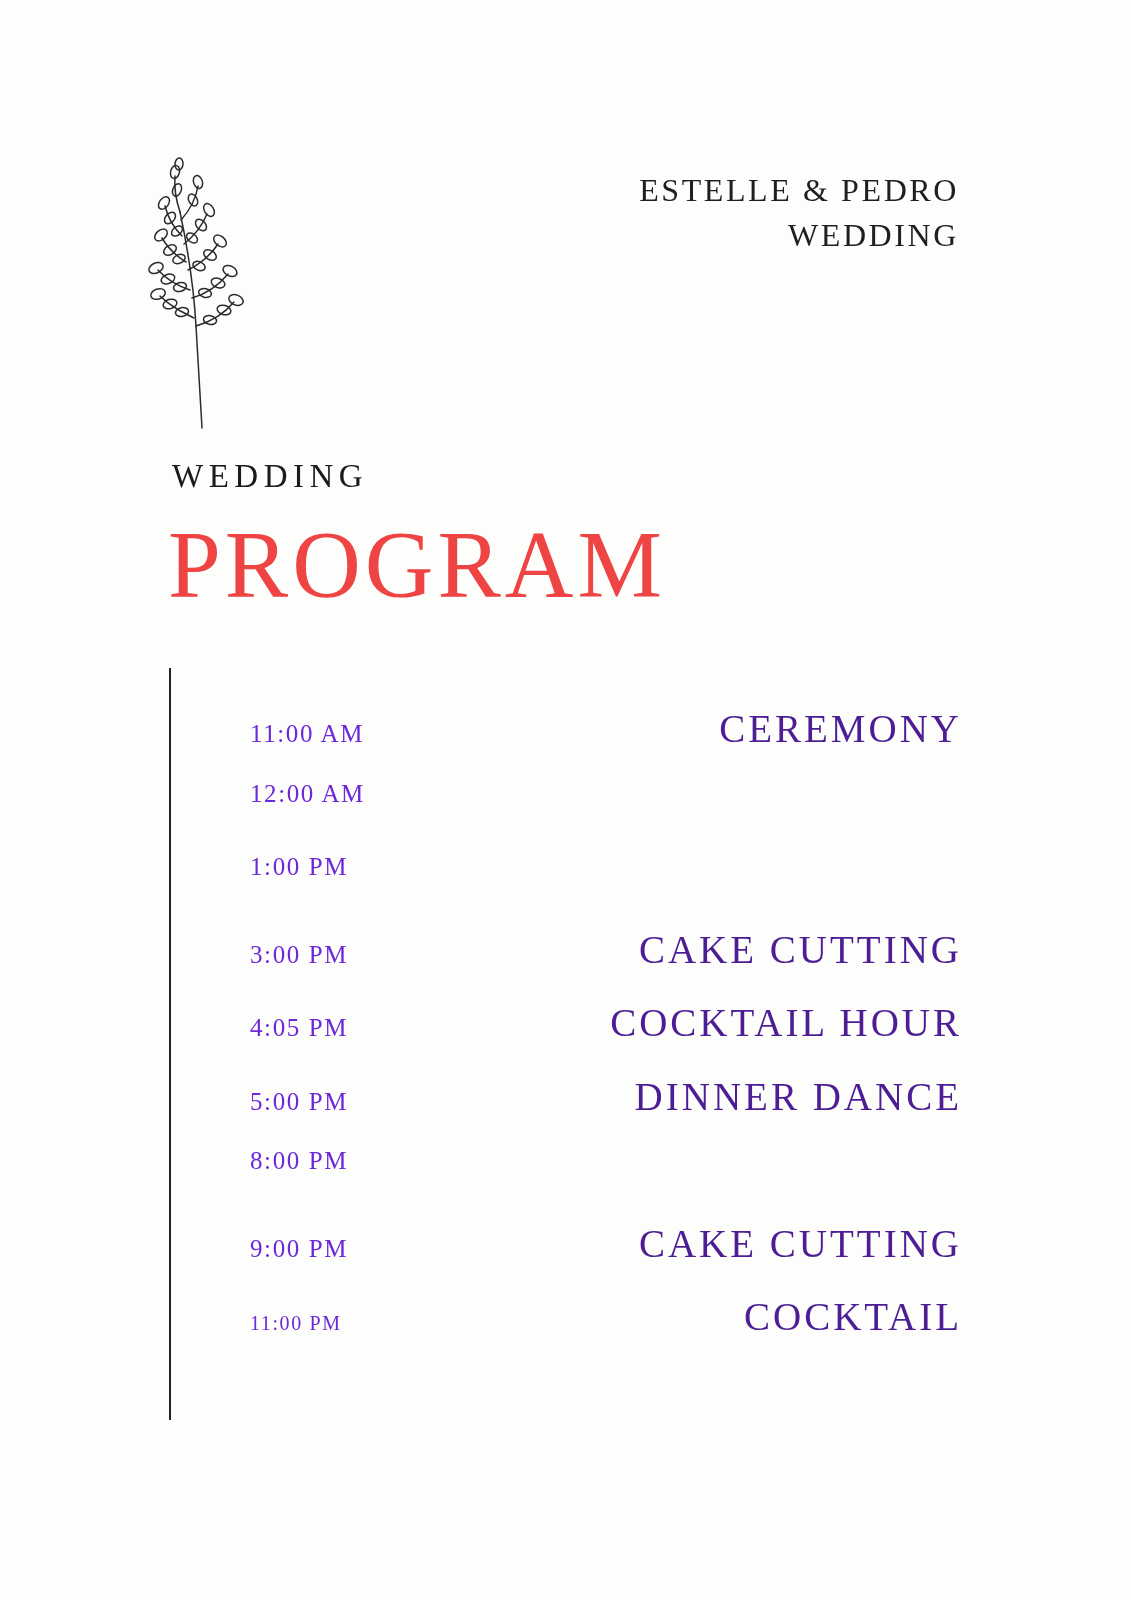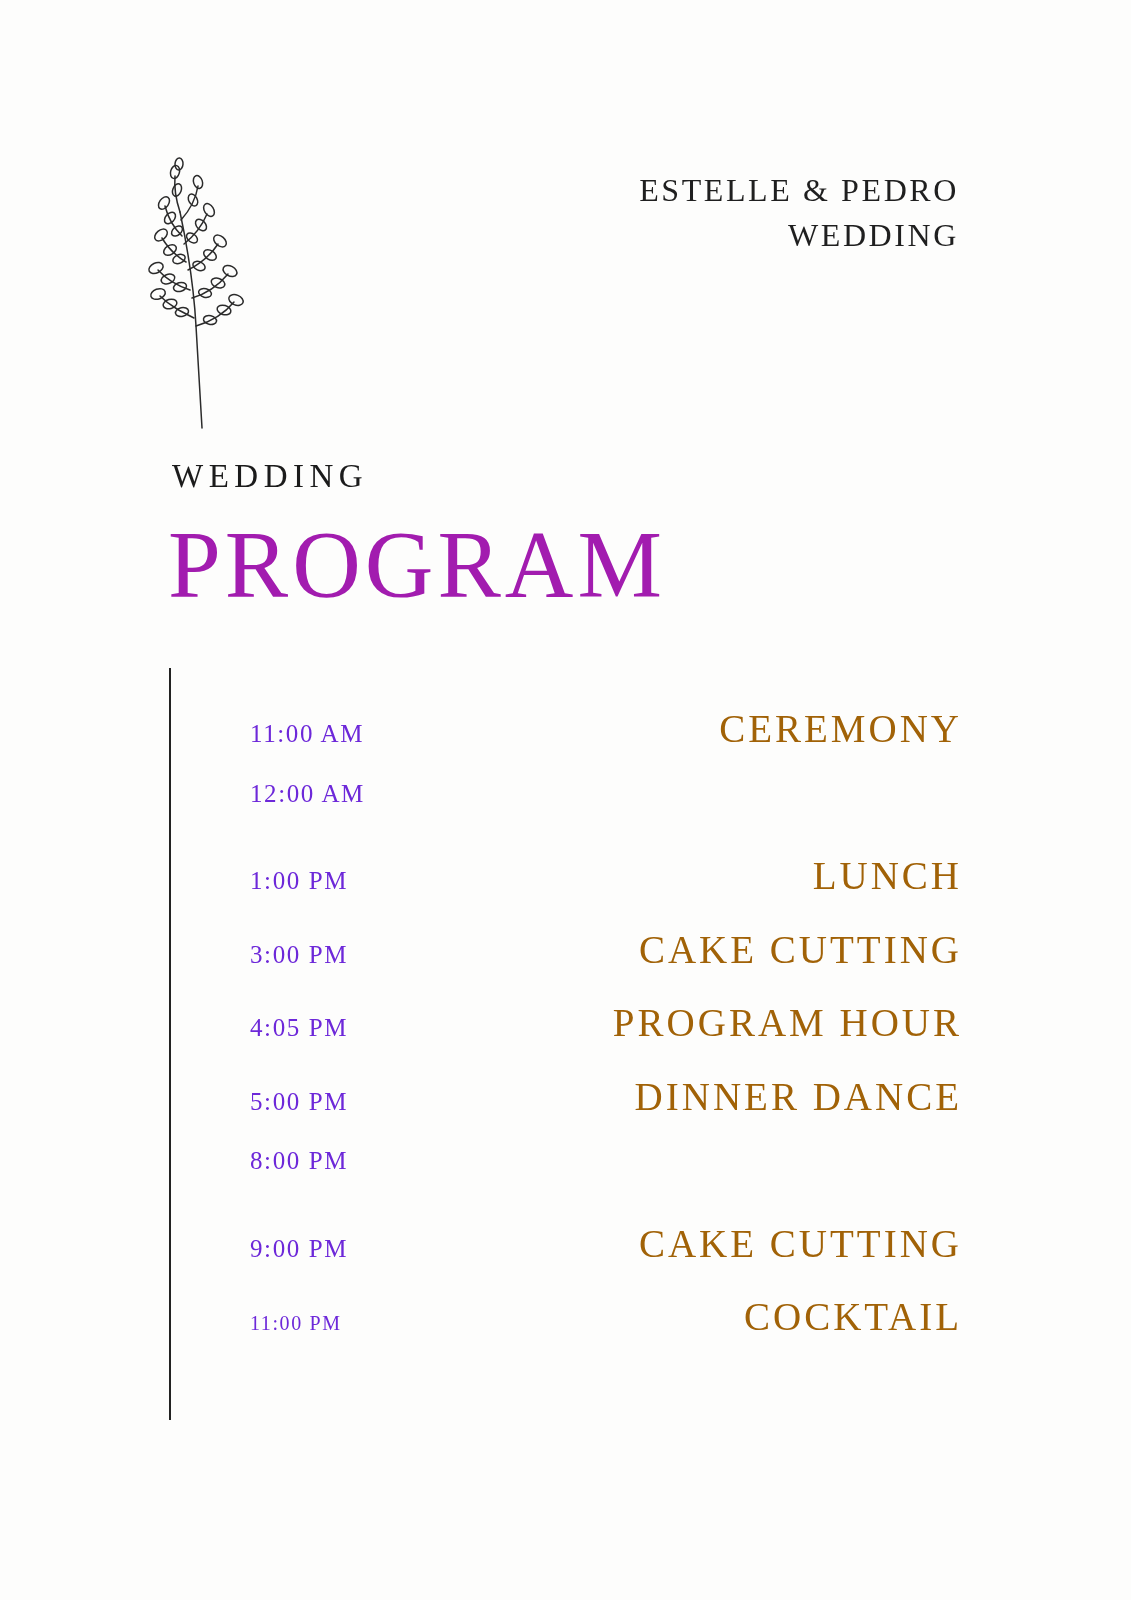--- a/index.html
+++ b/index.html
@@ -55,21 +55,21 @@
     letter-spacing: 5.5px;
     color: #1b1b1b;
   }
   .title-big {
     position: absolute;
     top: 518px;
     left: 168px;
     font-size: 95px;
     letter-spacing: 4px;
     line-height: 1;
-    color: #a21caf;
+    color: #ef4444;
   }
 
   
   .rule {
     position: absolute;
     top: 668px;
     left: 169px;
     width: 2px;
     height: 752px;
     background: #222;
@@ -89,21 +89,21 @@
   .row .time {
     font-size: 25px;
     letter-spacing: 1.6px;
     color: #6d28d9;
     flex: 0 0 auto;
     padding-left: 50px;
   }
   .row .event {
     font-size: 39px;
     letter-spacing: 3px;
-    color: #a16207;
+    color: #4c1d95;
     text-align: right;
     flex: 1 1 auto;
     white-space: nowrap;
   }
   .row.small .time {
     font-size: 20px;
   }
 </style>
 </head>
 <body>
@@ -175,29 +175,28 @@
   <div class="schedule">
     <div class="row">
       <span class="time">11:00 AM</span>
       <span class="event">CEREMONY</span>
     </div>
     <div class="row">
       <span class="time">12:00 AM</span>
     </div>
     <div class="row">
       <span class="time">1:00 PM</span>
-      <span class="event">LUNCH</span>
     </div>
     <div class="row">
       <span class="time">3:00 PM</span>
       <span class="event">CAKE CUTTING</span>
     </div>
     <div class="row">
       <span class="time">4:05 PM</span>
-      <span class="event">PROGRAM HOUR</span>
+      <span class="event">COCKTAIL HOUR</span>
     </div>
     <div class="row">
       <span class="time">5:00 PM</span>
       <span class="event">DINNER DANCE</span>
     </div>
     <div class="row">
       <span class="time">8:00 PM</span>
     </div>
     <div class="row">
       <span class="time">9:00 PM</span>

